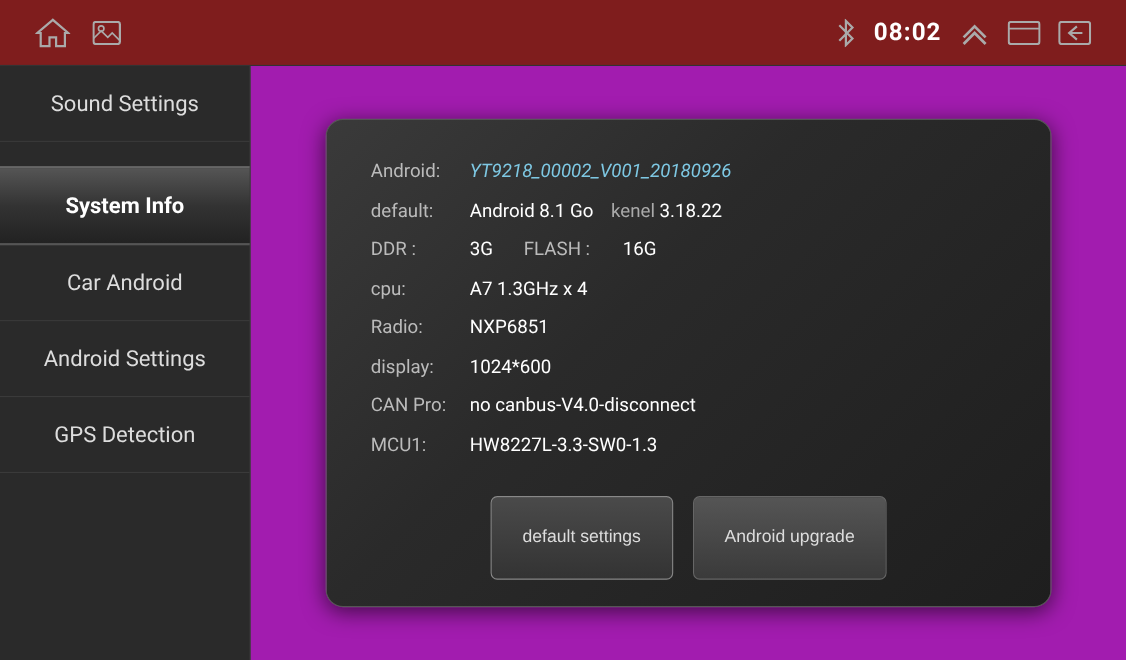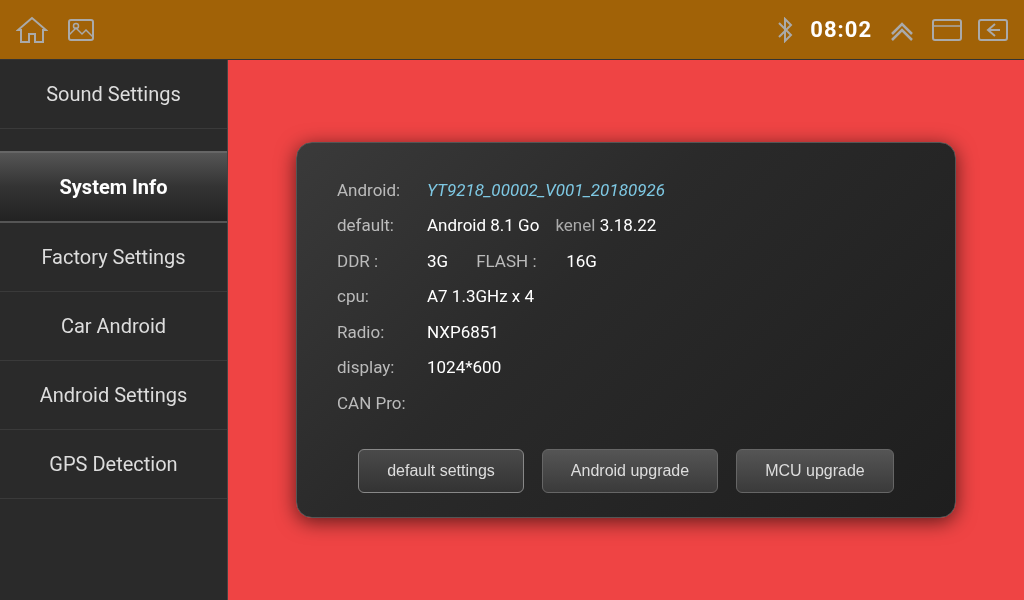--- a/index.html
+++ b/index.html
@@ -10,25 +10,25 @@
       background: #1a1a1a;
       font-family: 'Roboto', Arial, sans-serif;
       overflow: hidden;
       color: #fff;
     }
 
     
     .status-bar {
       width: 100%;
       height: 60px;
-      background: #a16207;
+      background: #7f1d1d;
       display: flex;
       align-items: center;
       justify-content: space-between;
-      padding: 0 16px;
+      padding: 0 32px;
       border-bottom: 1px solid #333;
     }
 
     .status-left {
       display: flex;
       align-items: center;
       gap: 20px;
     }
 
     .status-right {
@@ -83,21 +83,21 @@
       margin-top: 22px;
     }
 
     
     .content-area {
       flex: 1;
       padding: 20px;
       display: flex;
       align-items: center;
       justify-content: center;
-      background: #ef4444;
+      background: #a21caf;
     }
 
     .info-card {
       width: 660px;
       background: linear-gradient(135deg, #3a3a3a 0%, #2a2a2a 40%, #1e1e1e 100%);
       border-radius: 16px;
       padding: 30px 40px 24px 40px;
       border: 1px solid #555;
       box-shadow: 0 4px 20px rgba(0,0,0,0.6);
     }
@@ -141,21 +141,21 @@
     }
 
     .buttons-row {
       display: flex;
       gap: 18px;
       justify-content: center;
       margin-top: 8px;
     }
 
     .action-btn {
-      padding: 12px 28px;
+      padding: 28px 28px;
       border-radius: 6px;
       border: 1px solid #666;
       background: linear-gradient(180deg, #555 0%, #3a3a3a 100%);
       color: #ddd;
       font-size: 16px;
       cursor: pointer;
       min-width: 150px;
       text-align: center;
     }
 
@@ -228,23 +228,20 @@
 <div class="main-layout">
 
   <div class="sidebar">
     <div class="sidebar-item">
       <span>Sound Settings</span>
     </div>
     <div class="sidebar-item active">
       <span>System Info</span>
     </div>
     <div class="sidebar-item">
-      <span>Factory Settings</span>
-    </div>
-    <div class="sidebar-item">
       <span>Car Android</span>
     </div>
     <div class="sidebar-item">
       <span>Android Settings</span>
     </div>
     <div class="sidebar-item">
       <span>GPS Detection</span>
     </div>
   </div>
 
@@ -281,26 +278,30 @@
           <span class="info-value">NXP6851</span>
         </div>
 
         <div class="info-row">
           <span class="info-label">display:</span>
           <span class="info-value">1024*600</span>
         </div>
 
         <div class="info-row">
           <span class="info-label">CAN Pro:</span>
-        </div>
-
+          <span class="info-value">no canbus-V4.0-disconnect</span>
+        </div>
+
+        <div class="info-row">
+          <span class="info-label">MCU1:</span>
+          <span class="info-value">HW8227L-3.3-SW0-1.3</span>
+        </div>
 
       </div>
 
       <div class="buttons-row">
         <button class="action-btn primary">default settings</button>
         <button class="action-btn">Android upgrade</button>
-        <button class="action-btn">MCU upgrade</button>
       </div>
     </div>
   </div>
 
 </div>
 
 </body></html>

